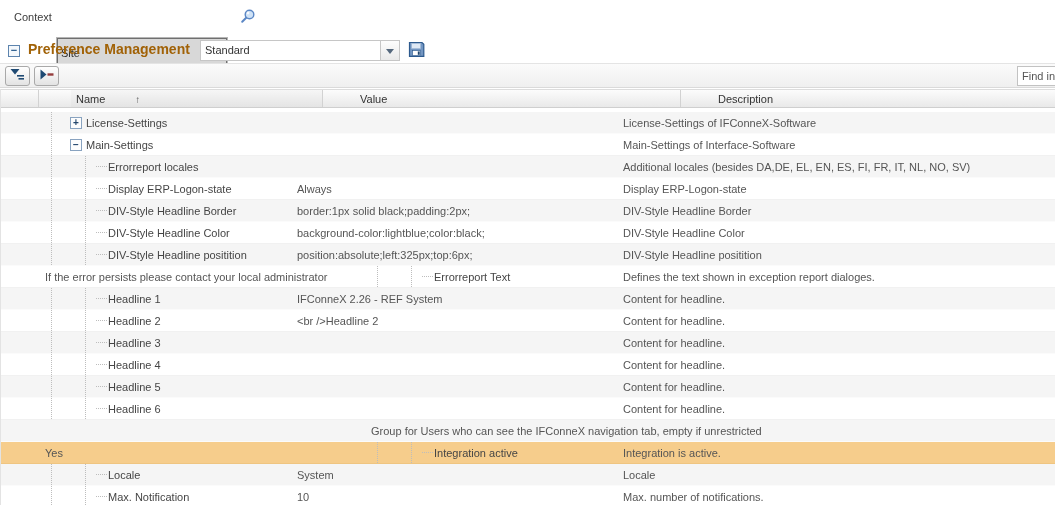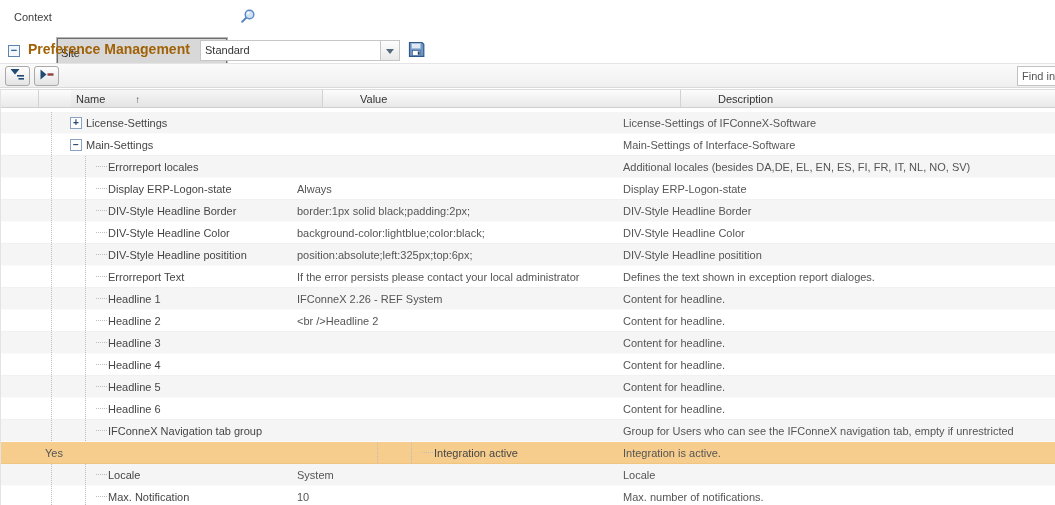--- a/index.html
+++ b/index.html
@@ -220,28 +220,28 @@
       <span class="g g2"></span>
       <span class="conn"></span>
 
       <span class="nm">DIV-Style Headline positition</span>
     </div>
     <div class="c c-value">position:absolute;left:325px;top:6px;</div>
     <div class="c c-desc">DIV-Style Headline positition</div>
   </div>
       <div class="trow leaf">
     <div class="c c0"></div>
+    <div class="c c-value">If the error persists please contact your local administrator</div>
     <div class="c c-name">
       <span class="g g1"></span>
       <span class="g g2"></span>
       <span class="conn"></span>
 
       <span class="nm">Errorreport Text</span>
     </div>
-    <div class="c c-value">If the error persists please contact your local administrator</div>
     <div class="c c-desc">Defines the text shown in exception report dialoges.</div>
   </div>
       <div class="trow leaf alt">
     <div class="c c0"></div>
     <div class="c c-name">
       <span class="g g1"></span>
       <span class="g g2"></span>
       <span class="conn"></span>
 
       <span class="nm">Headline 1</span>
@@ -304,27 +304,20 @@
       <span class="g g2"></span>
       <span class="conn"></span>
 
       <span class="nm">Headline 6</span>
     </div>
     <div class="c c-value"></div>
     <div class="c c-desc">Content for headline.</div>
   </div>
       <div class="trow leaf alt">
     <div class="c c0"></div>
-    <div class="c c-name">
-      <span class="g g1"></span>
-      <span class="g g2"></span>
-      <span class="conn"></span>
-
-      <span class="nm">IFConneX Navigation tab group</span>
-    </div>
     <div class="c c-value"></div>
     <div class="c c-desc">Group for Users who can see the IFConneX navigation tab, empty if unrestricted</div>
   </div>
       <div class="trow leaf sel">
     <div class="c c0"></div>
     <div class="c c-value">Yes</div>
     <div class="c c-name">
       <span class="g g1"></span>
       <span class="g g2"></span>
       <span class="conn"></span>

